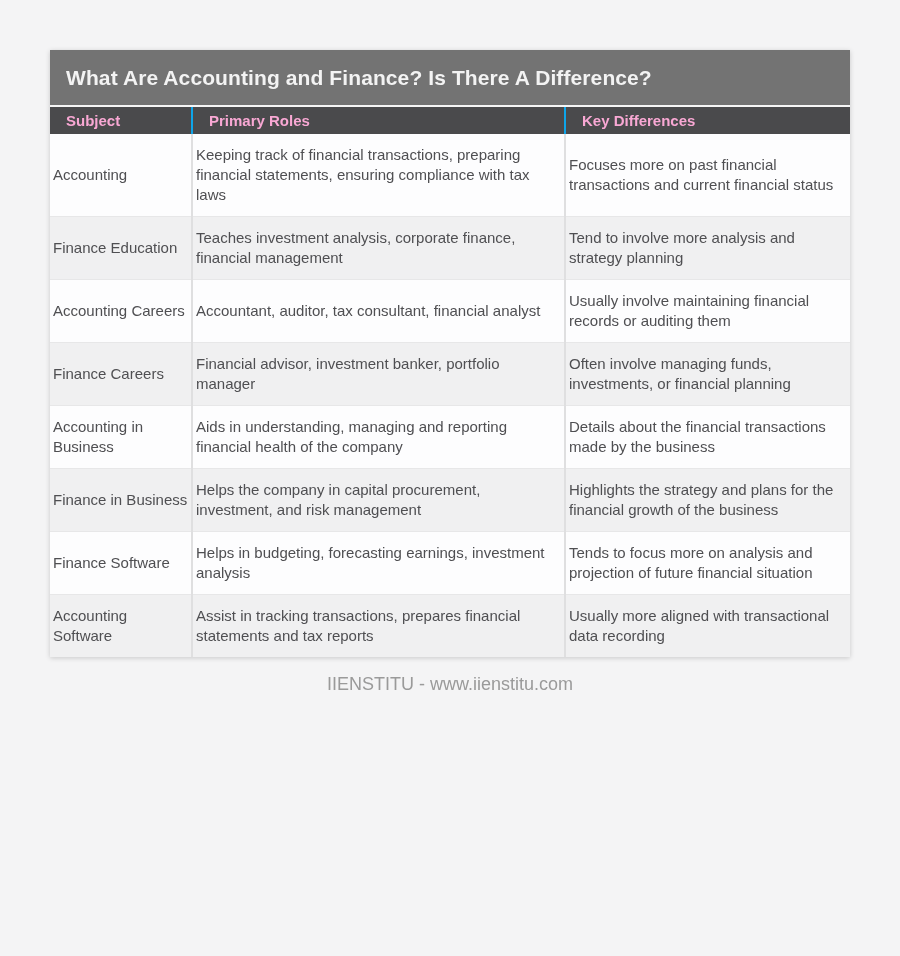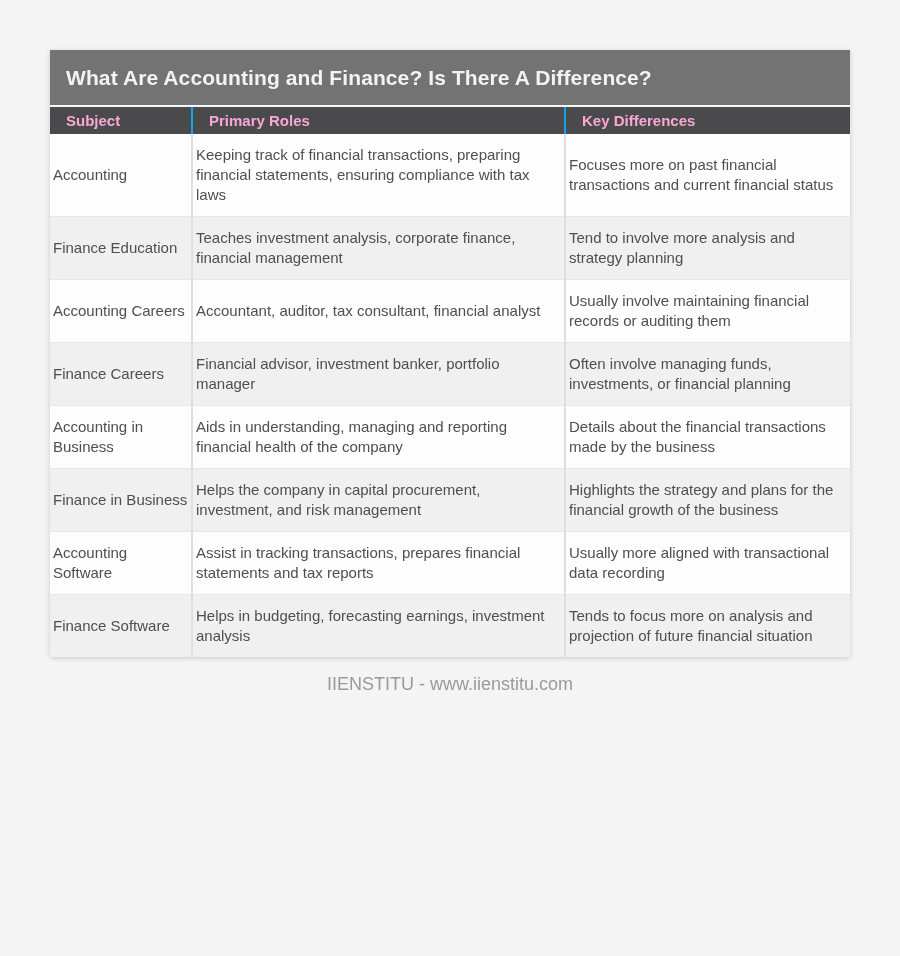--- a/index.html
+++ b/index.html
@@ -105,26 +105,26 @@
           <td>Accounting in Business</td>
           <td>Aids in understanding, managing and reporting financial health of the company</td>
           <td>Details about the financial transactions made by the business</td>
         </tr>
         <tr>
           <td>Finance in Business</td>
           <td>Helps the company in capital procurement, investment, and risk management</td>
           <td>Highlights the strategy and plans for the financial growth of the business</td>
         </tr>
         <tr>
+          <td>Finance Software</td>
+          <td>Helps in budgeting, forecasting earnings, investment analysis</td>
+          <td>Tends to focus more on analysis and projection of future financial situation</td>
+        </tr>
+        <tr>
           <td>Accounting Software</td>
           <td>Assist in tracking transactions, prepares financial statements and tax reports</td>
           <td>Usually more aligned with transactional data recording</td>
-        </tr>
-        <tr>
-          <td>Finance Software</td>
-          <td>Helps in budgeting, forecasting earnings, investment analysis</td>
-          <td>Tends to focus more on analysis and projection of future financial situation</td>
         </tr>
       </tbody>
   </table>
 </div>
 
 <div class="footer">IIENSTITU - www.iienstitu.com</div>
 
 </body></html>

